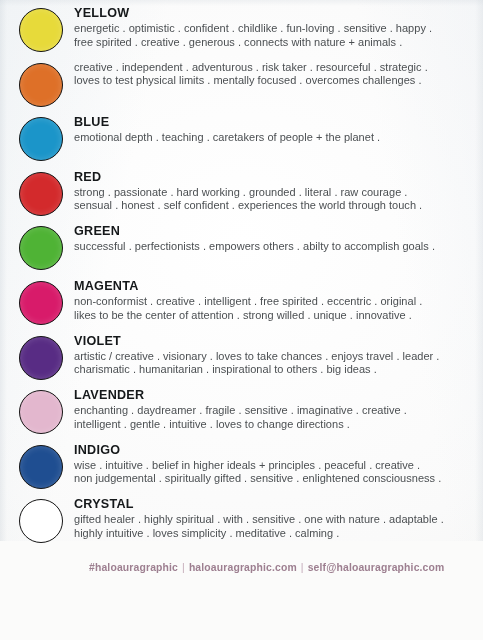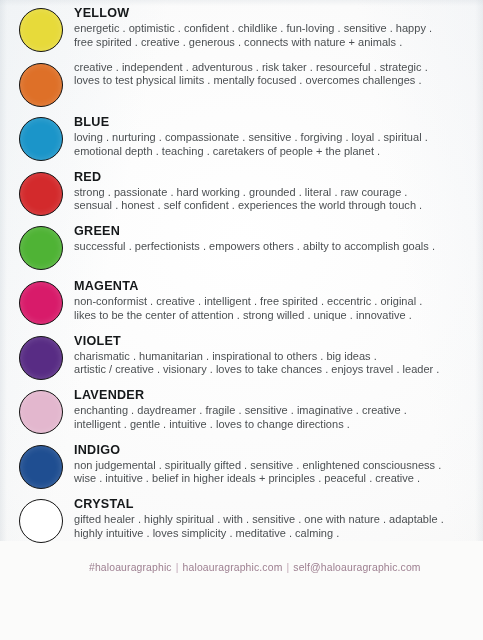--- a/index.html
+++ b/index.html
@@ -107,20 +107,21 @@
     letter-spacing: 0.15px;
     line-height: 14px;
     white-space: nowrap;
   }
   .footer .sep {
     color: #c3aab7;
     padding: 0 4px;
   }
   .footer .seg {
     color: #9d7f90;
+    font-weight: bold;
   }
 </style>
 </head>
 <body>
 
 <div id="page">
 
   <ul class="list">
 
     <li class="entry">
@@ -143,21 +144,20 @@
         <p class="traits">loves to test physical limits . mentally focused . overcomes challenges .</p>
       </div>
     </li>
 
     <li class="entry">
       <div class="swatch-cell">
         <div class="swatch" style="background-color: rgb(27, 149, 201);"></div>
       </div>
       <div class="text-cell">
         <p class="color-name">BLUE</p>
-        <p class="traits">loving . nurturing . compassionate . sensitive . forgiving . loyal . spiritual .</p>
         <p class="traits">emotional depth . teaching . caretakers of people + the planet .</p>
       </div>
     </li>
 
     <li class="entry">
       <div class="swatch-cell">
         <div class="swatch" style="background-color: rgb(211, 42, 44);"></div>
       </div>
       <div class="text-cell">
         <p class="color-name">RED</p>
@@ -187,44 +187,44 @@
       </div>
     </li>
 
 
     <li class="entry">
       <div class="swatch-cell">
         <div class="swatch" style="background-color: rgb(88, 44, 132);"></div>
       </div>
       <div class="text-cell">
         <p class="color-name">VIOLET</p>
+        <p class="traits">artistic / creative . visionary . loves to take chances . enjoys travel . leader .</p>
         <p class="traits">charismatic . humanitarian . inspirational to others . big ideas .</p>
-        <p class="traits">artistic / creative . visionary . loves to take chances . enjoys travel . leader .</p>
       </div>
     </li>
 
     <li class="entry">
       <div class="swatch-cell">
         <div class="swatch" style="background-color: rgb(227, 183, 206);"></div>
       </div>
       <div class="text-cell">
         <p class="color-name">LAVENDER</p>
         <p class="traits">enchanting . daydreamer . fragile . sensitive . imaginative . creative .</p>
         <p class="traits">intelligent . gentle . intuitive . loves to change directions .</p>
       </div>
     </li>
 
     <li class="entry">
       <div class="swatch-cell">
         <div class="swatch" style="background-color: rgb(31, 78, 145);"></div>
       </div>
       <div class="text-cell">
         <p class="color-name">INDIGO</p>
+        <p class="traits">wise . intuitive . belief in higher ideals + principles . peaceful . creative .</p>
         <p class="traits">non judgemental . spiritually gifted . sensitive . enlightened consciousness .</p>
-        <p class="traits">wise . intuitive . belief in higher ideals + principles . peaceful . creative .</p>
       </div>
     </li>
 
     <li class="entry">
       <div class="swatch-cell">
         <div class="swatch crystal" style="background-color: rgb(255, 255, 255);"></div>
       </div>
       <div class="text-cell">
         <p class="color-name">CRYSTAL</p>
         <p class="traits">gifted healer . highly spiritual . with . sensitive . one with nature . adaptable .</p>

